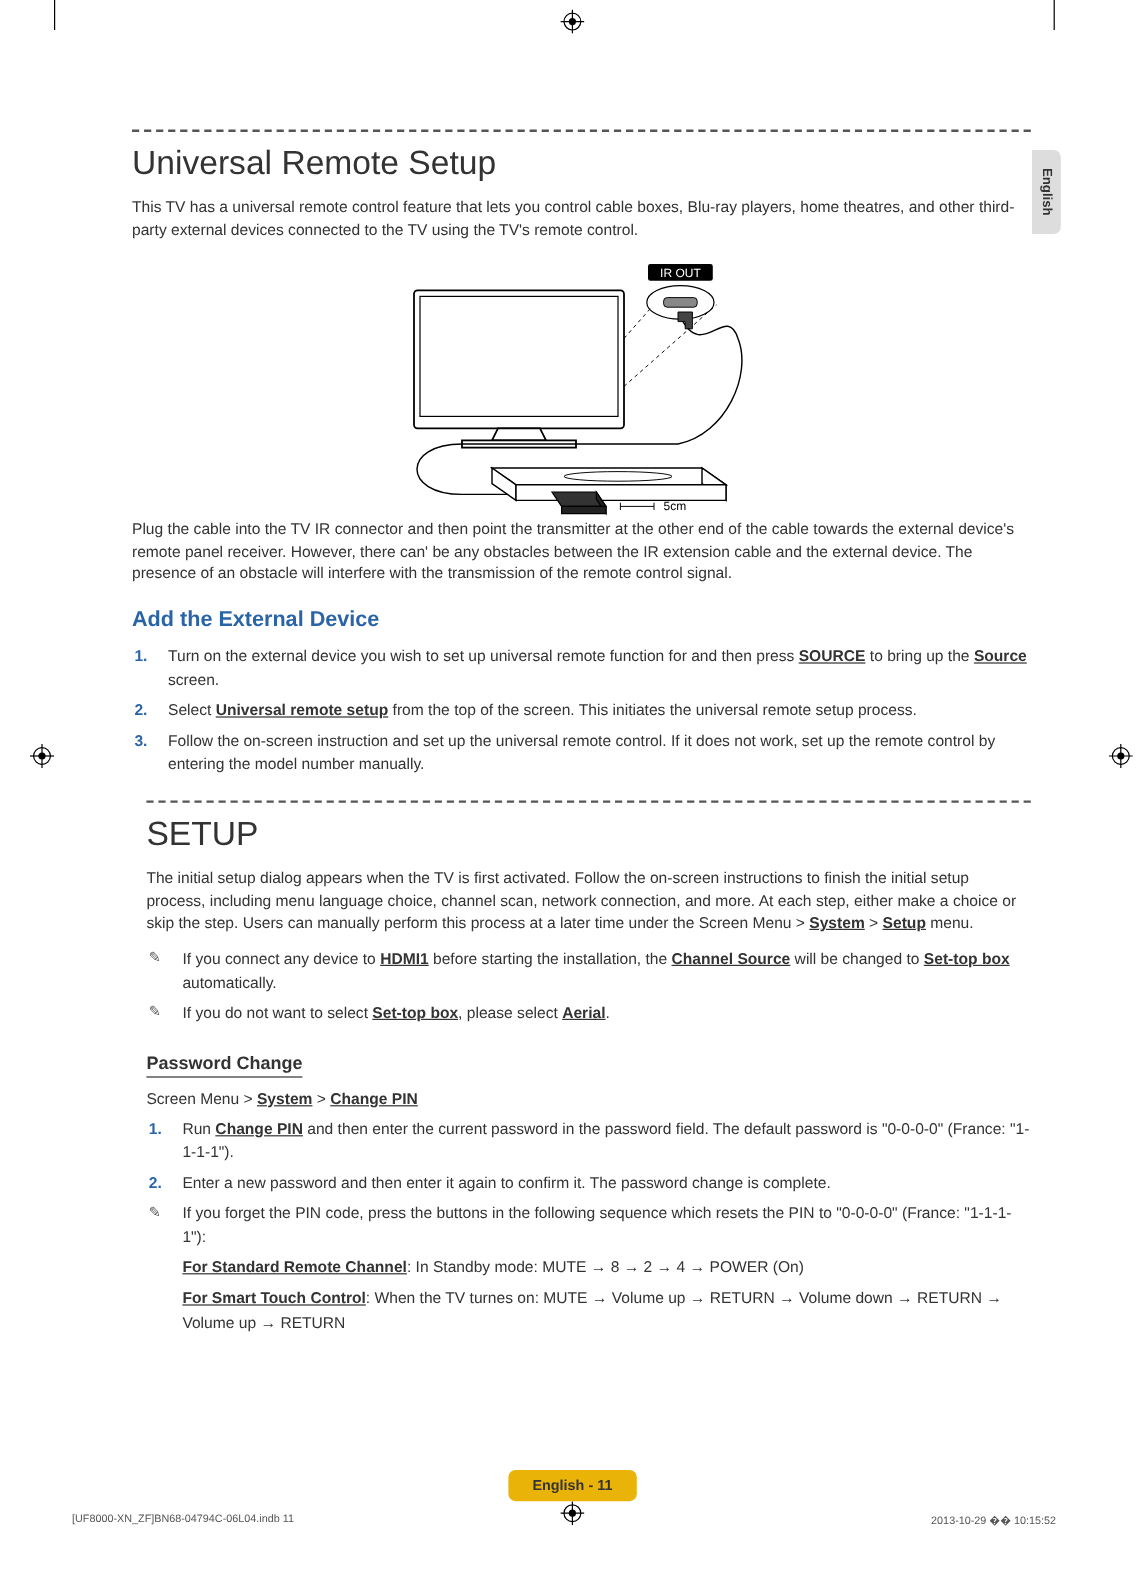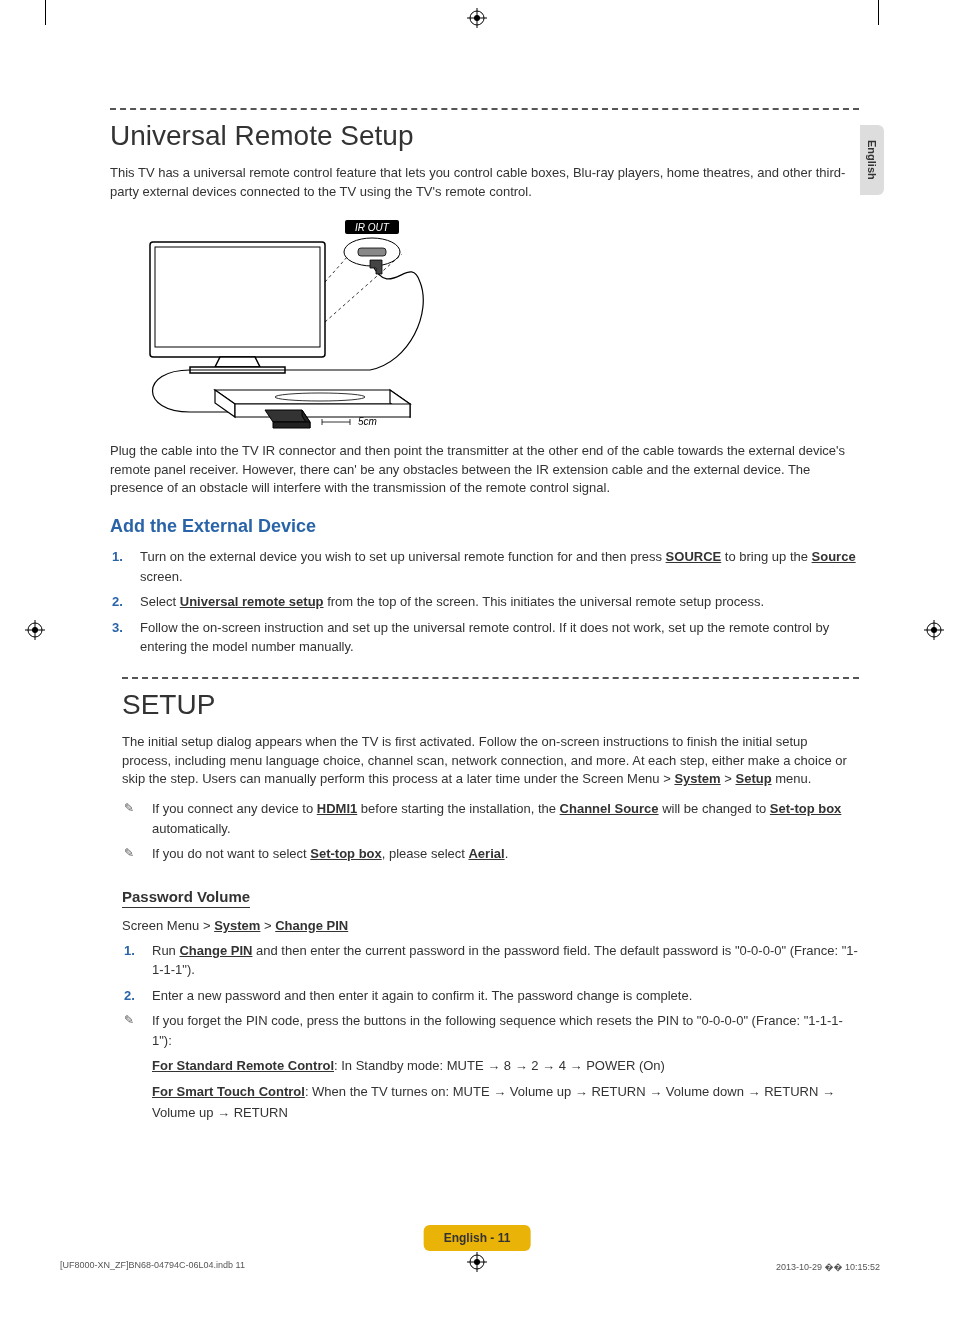--- a/index.html
+++ b/index.html
@@ -65,23 +65,22 @@
     margin: 0 0 12px 0;
     color: #333;
   }
   .body-text {
     font-size: 13px;
     line-height: 1.45;
     margin: 0 0 10px 0;
   }
   .diagram-wrap {
     display: flex;
-    justify-content: flex-start;
-    margin: 6px 0 10px 0;
-    font-style: italic;
+    justify-content: center;
+    margin: 6px 0 0 0;
   }
   h2.subsection {
     font-size: 18px;
     font-weight: bold;
     color: #2a64a8;
     margin: 18px 0 10px 0;
   }
   ol.steps {
     margin: 0;
     padding: 0 0 0 20px;
@@ -273,37 +272,37 @@
     </p>
     <ul class="note-list">
       <li>
         <span>If you connect any device to </span><span class="bold">HDMI1</span><span> before starting the installation, the </span><span class="bold">Channel Source</span><span> will be changed to </span><span class="bold">Set-top box</span><span> automatically.</span>
       </li>
       <li>
         <span>If you do not want to select </span><span class="bold">Set-top box</span><span>, please select </span><span class="bold">Aerial</span><span>.</span>
       </li>
     </ul>
 
-    <h3 class="underline-title">Password Volume</h3>
+    <h3 class="underline-title">Password Change</h3>
     <p class="breadcrumb-line">
       <span>Screen Menu &gt; </span><span class="bold">System</span><span> &gt; </span><span class="bold">Change PIN</span>
     </p>
     <ol class="steps">
       <li>
         <span>Run </span><span class="bold">Change PIN</span><span> and then enter the current password in the password field. The default password is "0-0-0-0" (France: "1-1-1-1").</span>
       </li>
       <li>
         <span>Enter a new password and then enter it again to confirm it. The password change is complete.</span>
       </li>
     </ol>
     <ul class="note-list">
       <li>If you forget the PIN code, press the buttons in the following sequence which resets the PIN to  "0-0-0-0" (France: "1-1-1-1"):</li>
     </ul>
     <p class="remote-seq">
-      <span class="bold">For Standard Remote Control</span><span>: In Standby mode: MUTE → 8 → 2 → 4 → POWER (On)</span>
+      <span class="bold">For Standard Remote Channel</span><span>: In Standby mode: MUTE → 8 → 2 → 4 → POWER (On)</span>
     </p>
     <p class="remote-seq">
       <span class="bold">For Smart Touch Control</span><span>: When the TV turnes on: MUTE → Volume up → RETURN → Volume down → RETURN → Volume up → RETURN</span>
     </p>
   </div>
 
 </div>
 
 <div class="page-footer-pill">
   <span>English - 11</span>

